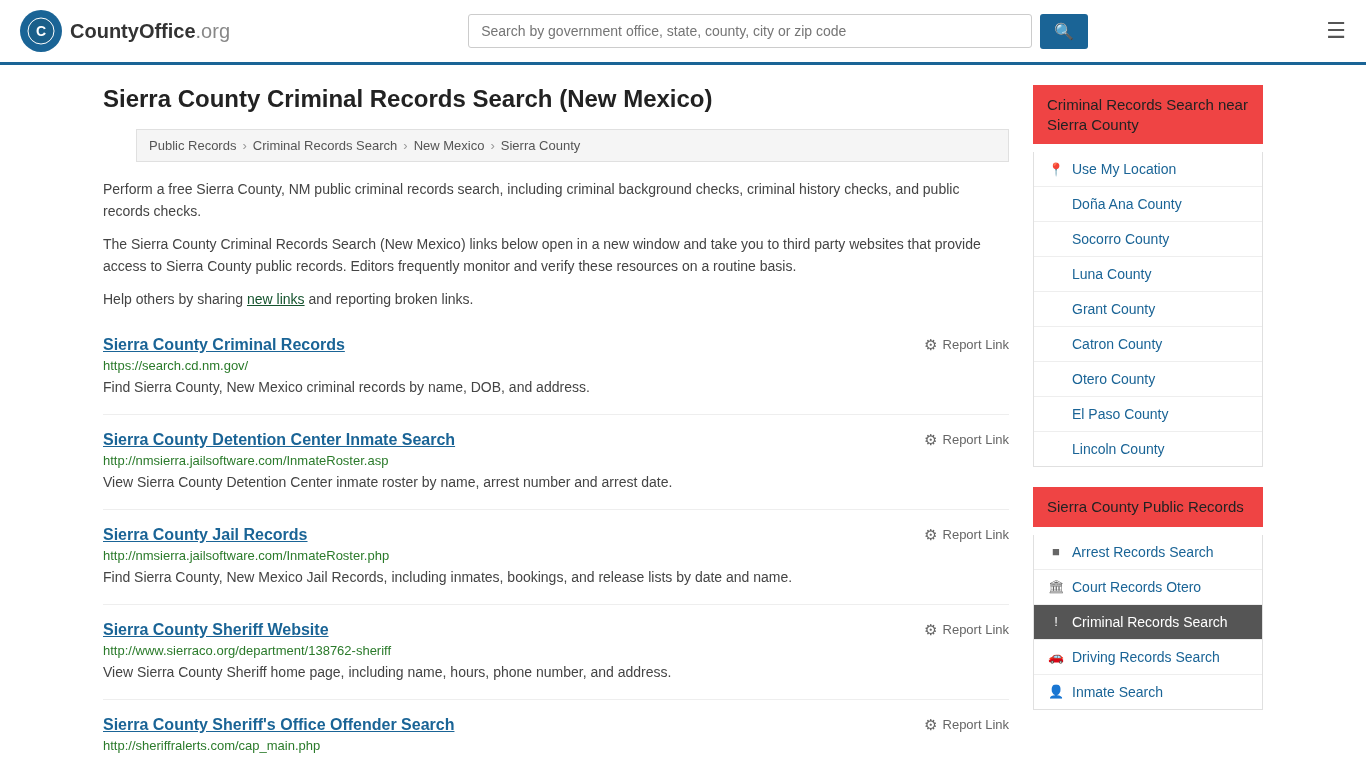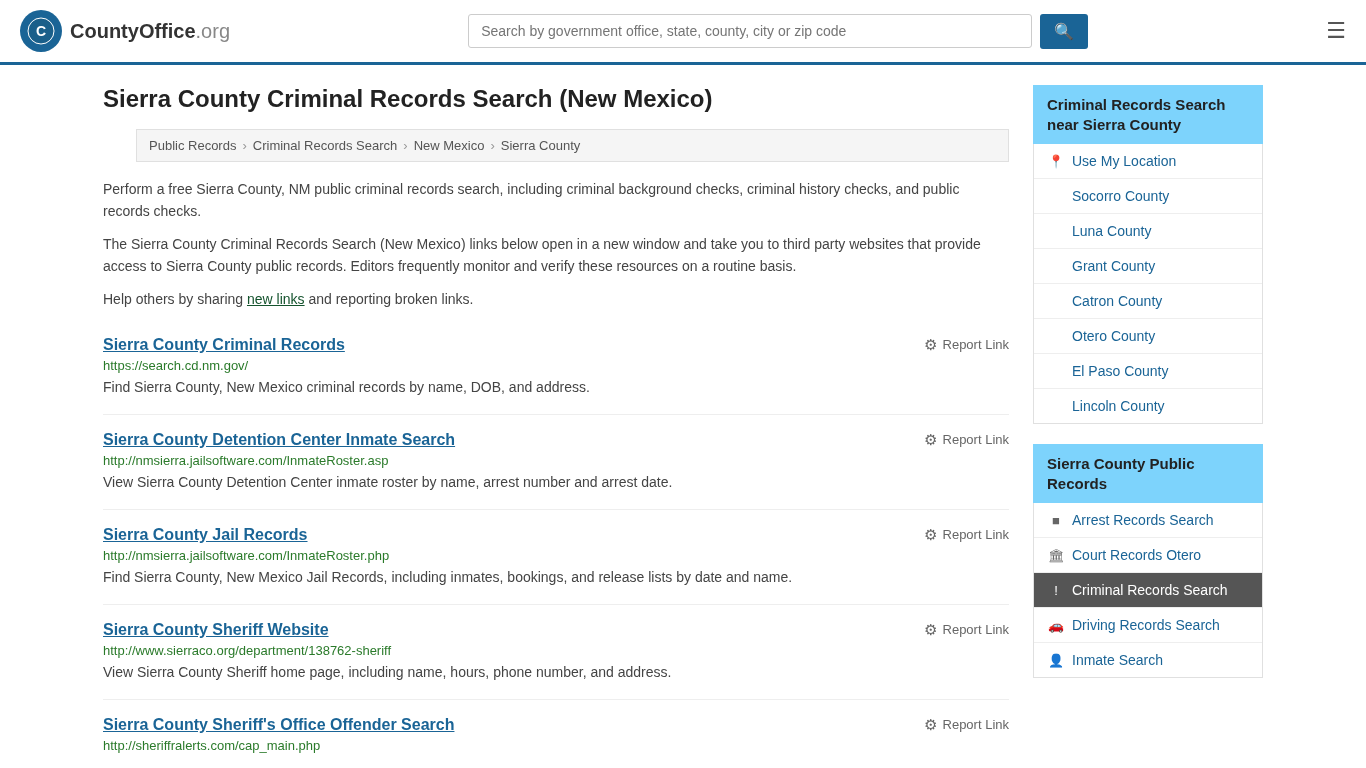--- a/index.html
+++ b/index.html
@@ -158,26 +158,26 @@
       margin-bottom: 4px;
     }
     .result-desc {
       font-size: 14px;
       color: #444;
       line-height: 1.5;
     }
 
     
     .sidebar-section-title {
-      background: #7dd3fc;
+      background: #ef4444;
       padding: 10px 14px;
       font-size: 15px;
-      font-weight: bold;
+      font-weight: normal;
       color: #222;
-      margin-bottom: 0;
+      margin-bottom: 8px;
       line-height: 1.3;
     }
     .sidebar-list {
       list-style: none;
       border: 1px solid #e0e0e0;
       border-top: none;
       margin-bottom: 20px;
     }
     .sidebar-list li {
       border-bottom: 1px solid #eee;
@@ -321,20 +321,26 @@
     <ul class="sidebar-list" id="nearby-list">
         <li>
           <a href="#">
             <span class="sidebar-icon">📍</span>
             <span>Use My Location</span>
           </a>
         </li>
         <li>
           <a href="#">
             <span class="sidebar-icon"></span>
+            <span>Doña Ana County</span>
+          </a>
+        </li>
+        <li>
+          <a href="#">
+            <span class="sidebar-icon"></span>
             <span>Socorro County</span>
           </a>
         </li>
         <li>
           <a href="#">
             <span class="sidebar-icon"></span>
             <span>Luna County</span>
           </a>
         </li>
         <li>

